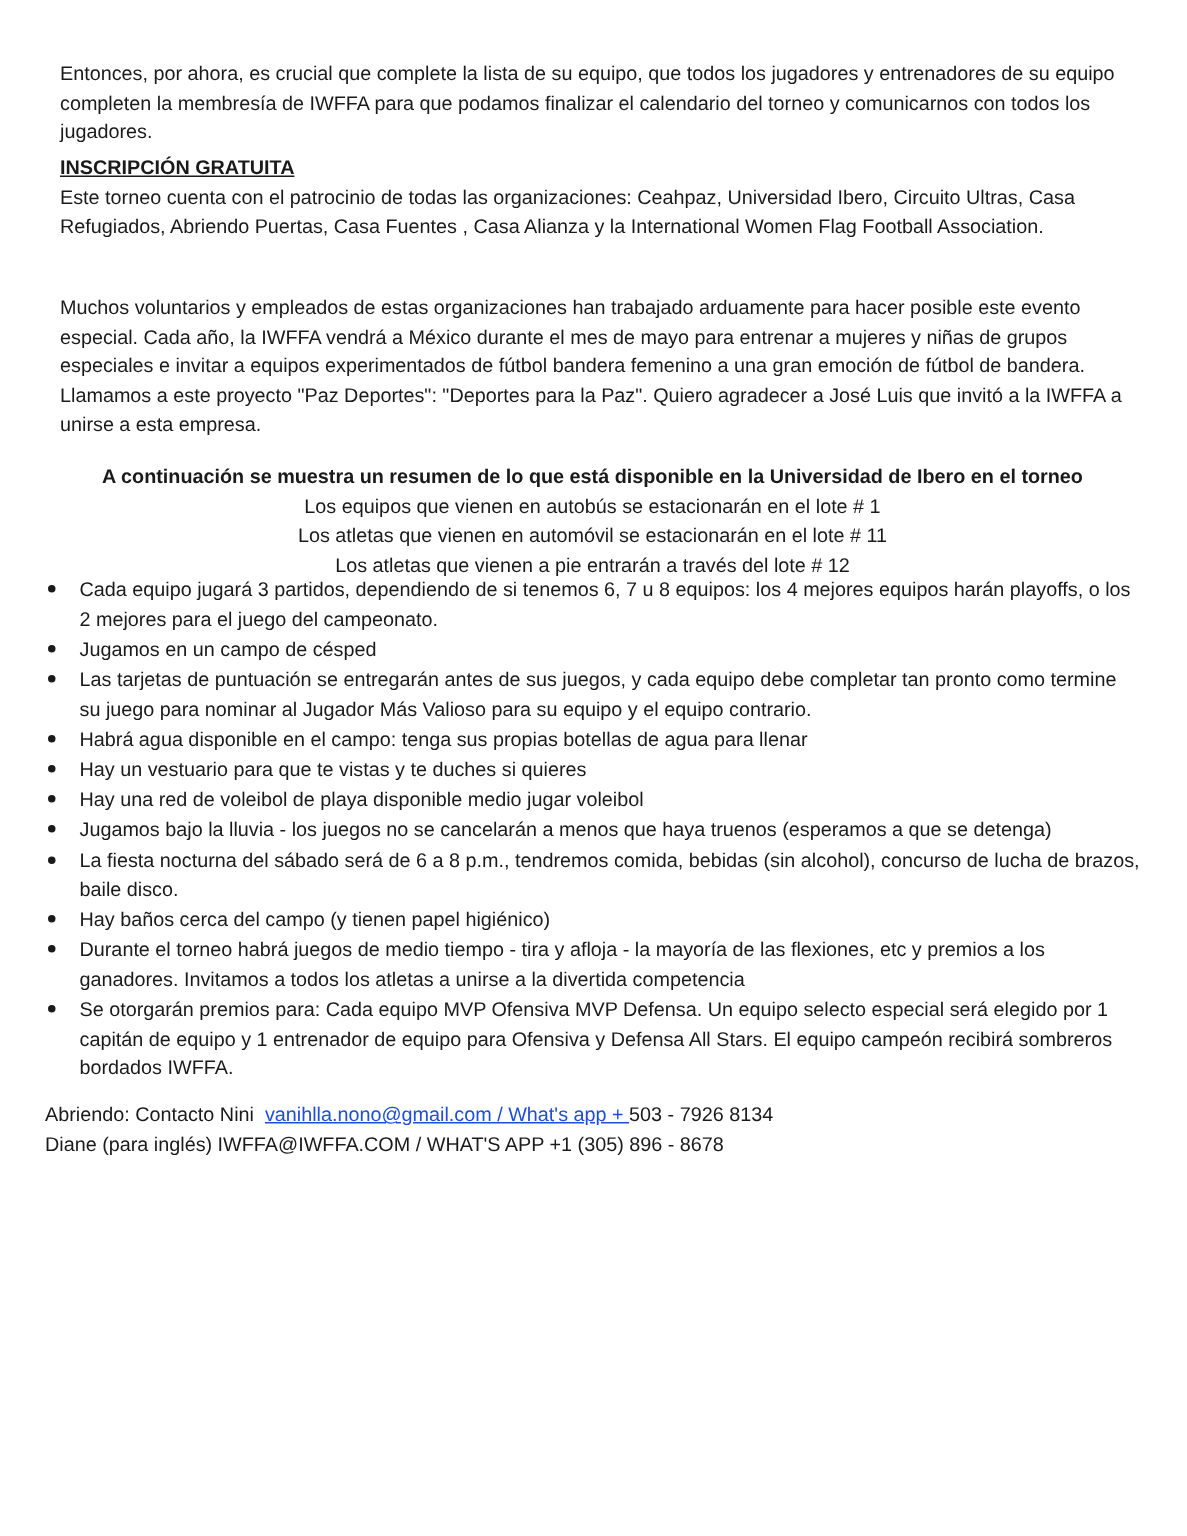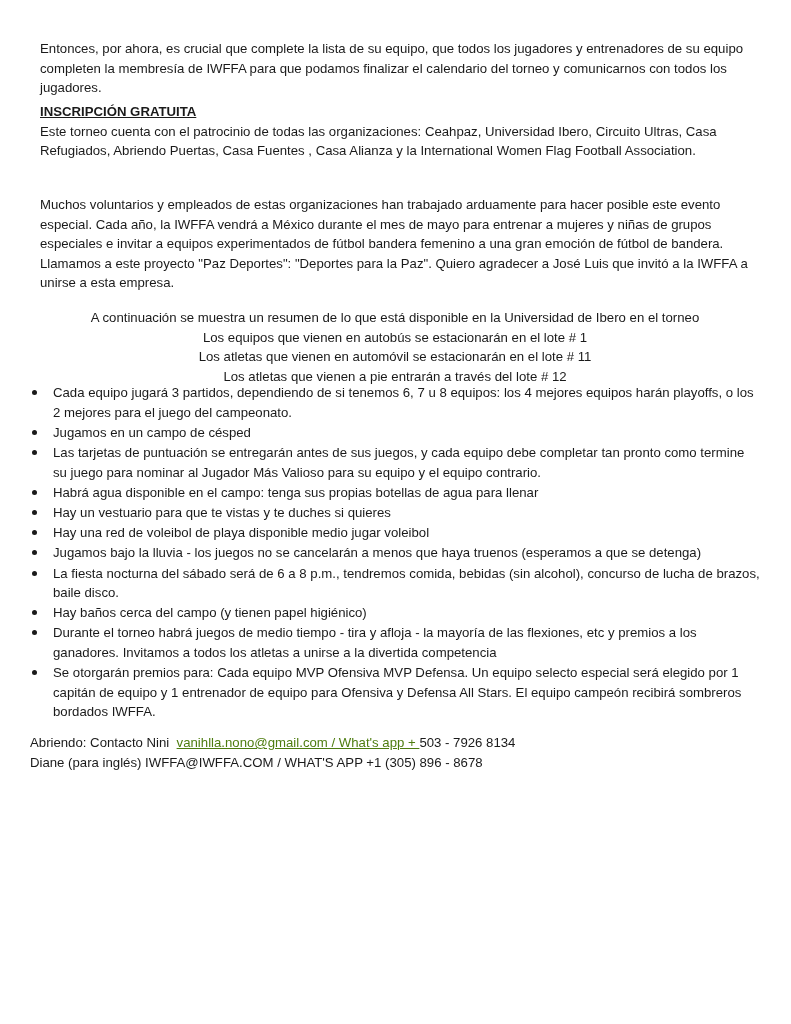--- a/index.html
+++ b/index.html
@@ -3,26 +3,26 @@
 <meta charset="utf-8">
 <style>
   html, body { margin: 0; padding: 0; background: #ffffff; }
   body { width: 791px; height: 1024px; position: relative; overflow: hidden;
          font-family: "Liberation Sans", sans-serif; color: #1a1a1a; font-size: 13.2px; }
   .page { position: absolute; left: 0; top: 0; width: 791px; height: 885px; margin-top: 20px; }
   .block { position: absolute; left: 40px; width: 712px; line-height: 19.6px; }
   .intro { top: 19px; left: 40px; }
   .heading { font-weight: bold; text-decoration: underline; }
   .center { text-align: center; left: 30px; width: 730px; }
-  .center .bold { font-weight: normal; text-align: center; }
+  .center .bold { font-weight: bold; text-align: center; }
   ul.bullets { position: absolute; left: 0; top: 363px; width: 760px; margin: 0; padding: 0; list-style: none; }
   ul.bullets li { position: relative; padding-left: 53px; line-height: 19.6px; margin-bottom: 0.6px; }
   ul.bullets li .dot { position: absolute; left: 32px; top: 7px; width: 5px; height: 5px; border-radius: 50%; background: #1a1a1a; }
   .contact { top: 713px; left: 30px; width: 720px; }
-  a.link { color: #4d7c0f; text-decoration: underline; }
+  a.link { color: #1d4ed8; text-decoration: underline; }
 </style>
 </head>
 <body>
 
 <div class="page">
 
   <div class="block intro"> Entonces, por ahora, es crucial que complete la lista de su equipo, que todos los jugadores y entrenadores de su equipo completen la membresía de IWFFA para que podamos finalizar el calendario del torneo y comunicarnos con todos los jugadores.</div>
 
   <div class="block" style="top:82px;">
     <div class="heading">INSCRIPCIÓN GRATUITA</div>

